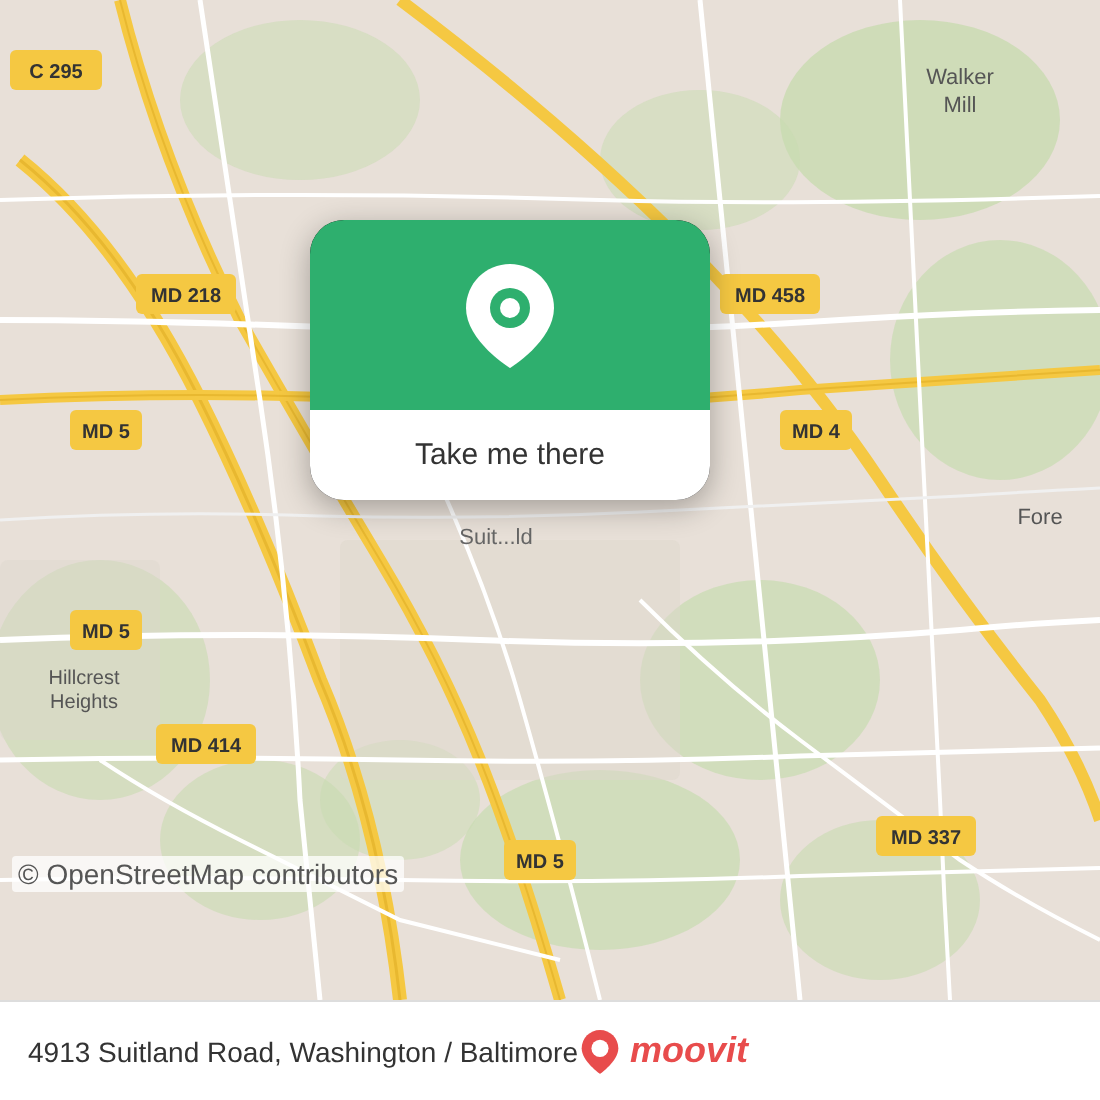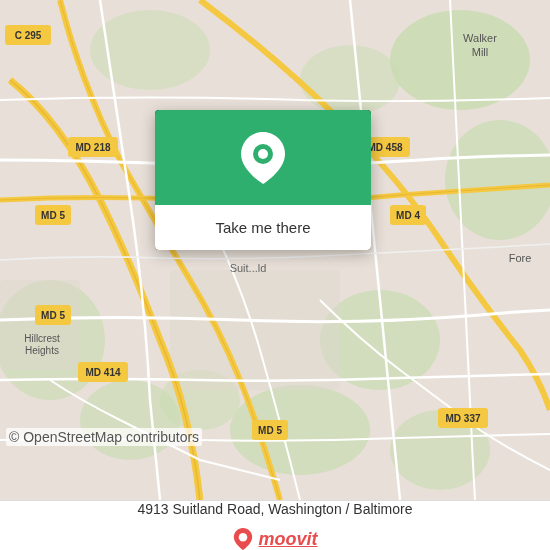--- a/index.html
+++ b/index.html
@@ -25,23 +25,23 @@
       top: 0; left: 0;
       width: 100%;
       height: 100%;
     }
 
     
     .popup-card {
       position: absolute;
       top: 110px;
       left: 155px;
-      width: 216px;
+      width: 200px;
       background: #000000;
-      border-radius: 4px;
+      border-radius: 17px;
       box-shadow: 0 4px 15px rgba(0,0,0,0.3);
       overflow: hidden;
       z-index: 10;
     }
 
     .popup-green-top {
       background-color: #2eaf6e;
       height: 95px;
       display: flex;
       align-items: center;
@@ -62,24 +62,22 @@
       cursor: pointer;
     }
 
     
     #bottom-bar {
       width: 550px;
       height: 50px;
       background: white;
       display: flex;
       align-items: center;
-      justify-content: space-between;
       padding: 0 14px;
       border-top: 1px solid #ddd;
-      flex-direction: column;
     }
 
     .bottom-address {
       font-size: 14px;
       color: #333;
       font-weight: 500;
     }
 
     .moovit-logo {
       display: flex;
@@ -90,21 +88,20 @@
     .moovit-pin {
       width: 22px;
       height: 22px;
     }
 
     .moovit-text {
       font-size: 18px;
       font-weight: bold;
       color: #e84c4c;
       font-style: italic;
-      text-decoration: underline;
     }
 
     .osm-credit {
       position: absolute;
       bottom: 54px;
       left: 6px;
       font-size: 14px;
       color: #555;
       background: rgba(255,255,255,0.75);
       padding: 1px 3px;

